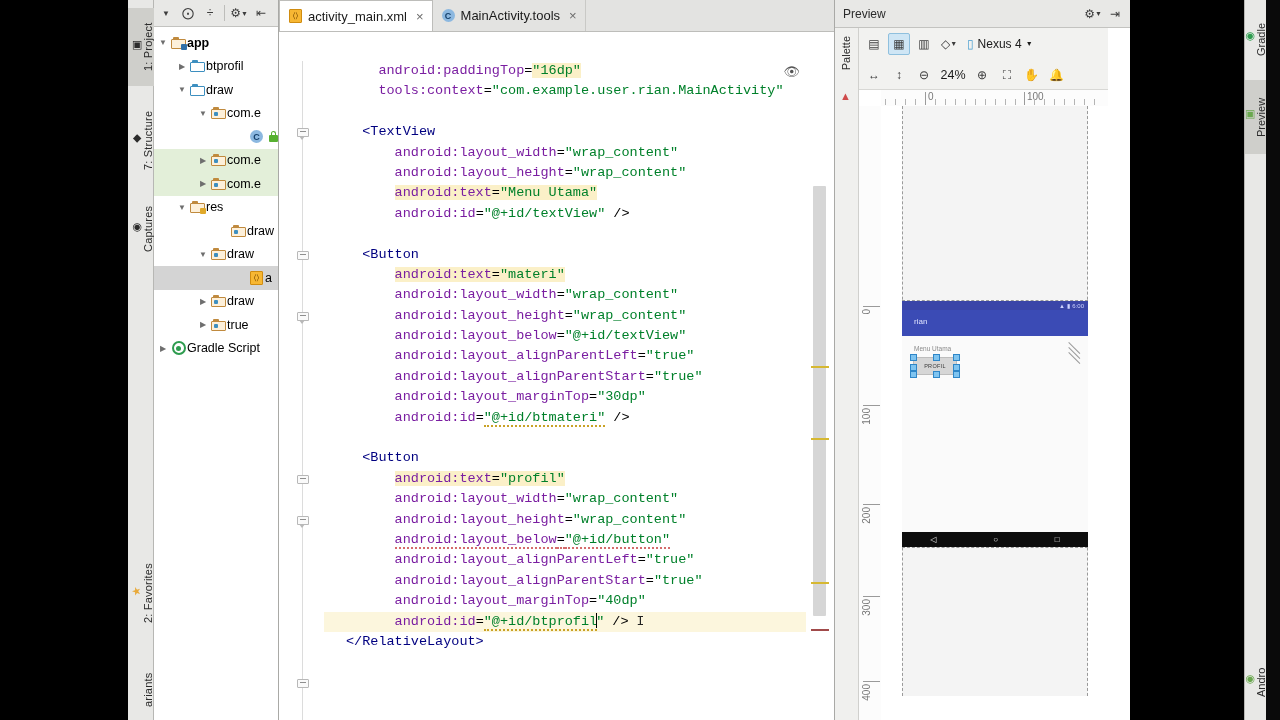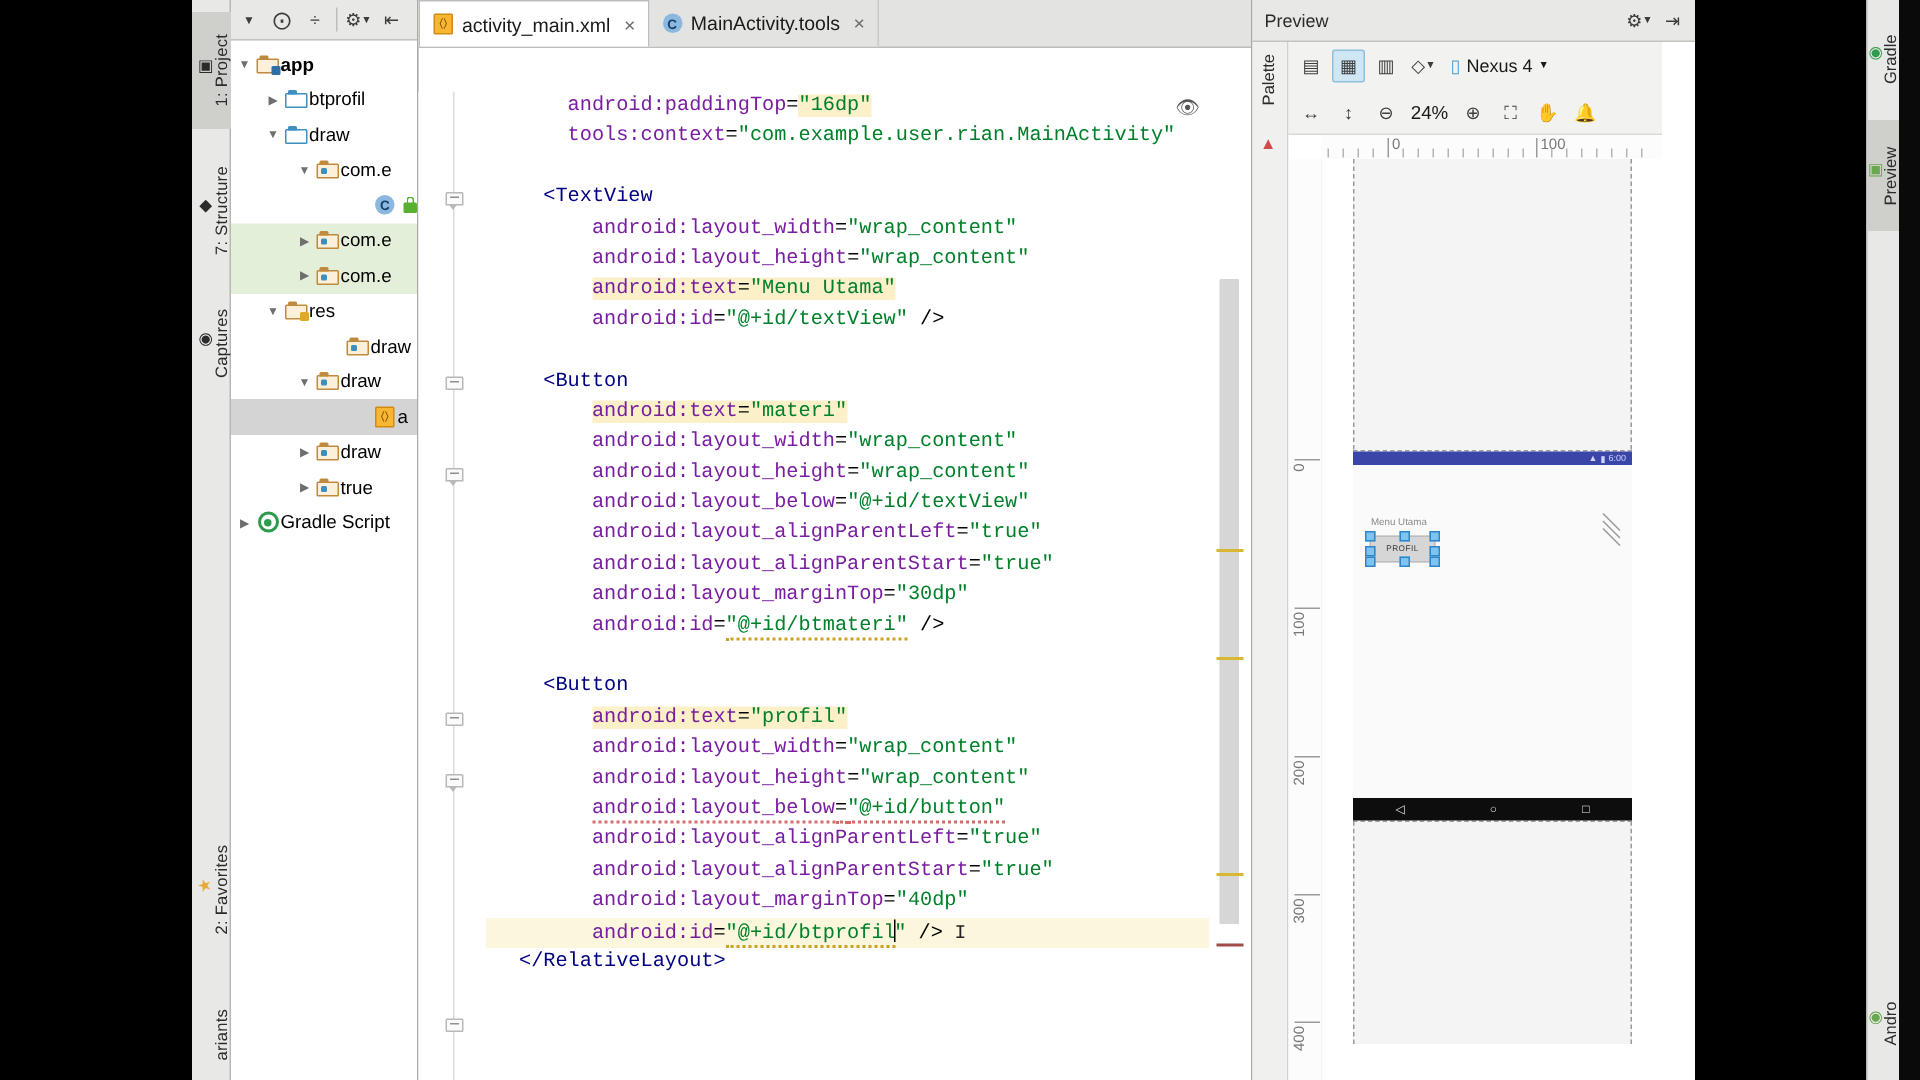--- a/index.html
+++ b/index.html
@@ -461,20 +461,23 @@
       <div id="stage">
         <div id="devframe"></div>
         <div id="devscreen">
           <div id="statusbar">
             <span class="sbicons">
               <span>▲</span>
               <span>▮</span>
               <span>6:00</span>
             </span>
           </div>
+          <div id="appbar">
+            <span class="t">rian</span>
+          </div>
           <div id="menu-utama">Menu Utama</div>
           <div id="btn-profil">
             <span>PROFIL</span>
             <span class="handle" style="left:-4px;top:-4px;"></span>
             <span class="handle" style="left:19px;top:-4px;"></span>
             <span class="handle" style="right:-4px;top:-4px;"></span>
             <span class="handle" style="left:-4px;top:6px;"></span>
             <span class="handle" style="right:-4px;top:6px;"></span>
             <span class="handle" style="left:-4px;bottom:-4px;"></span>
             <span class="handle" style="left:19px;bottom:-4px;"></span>

